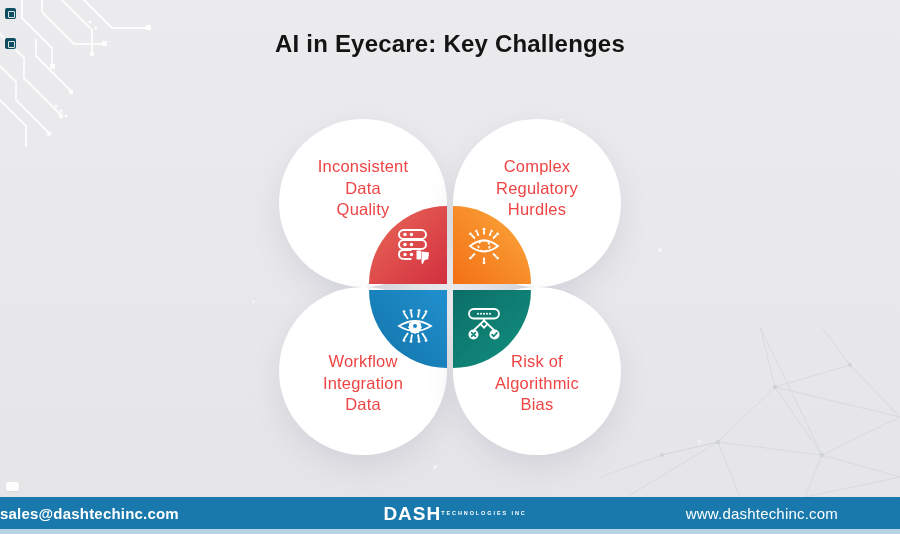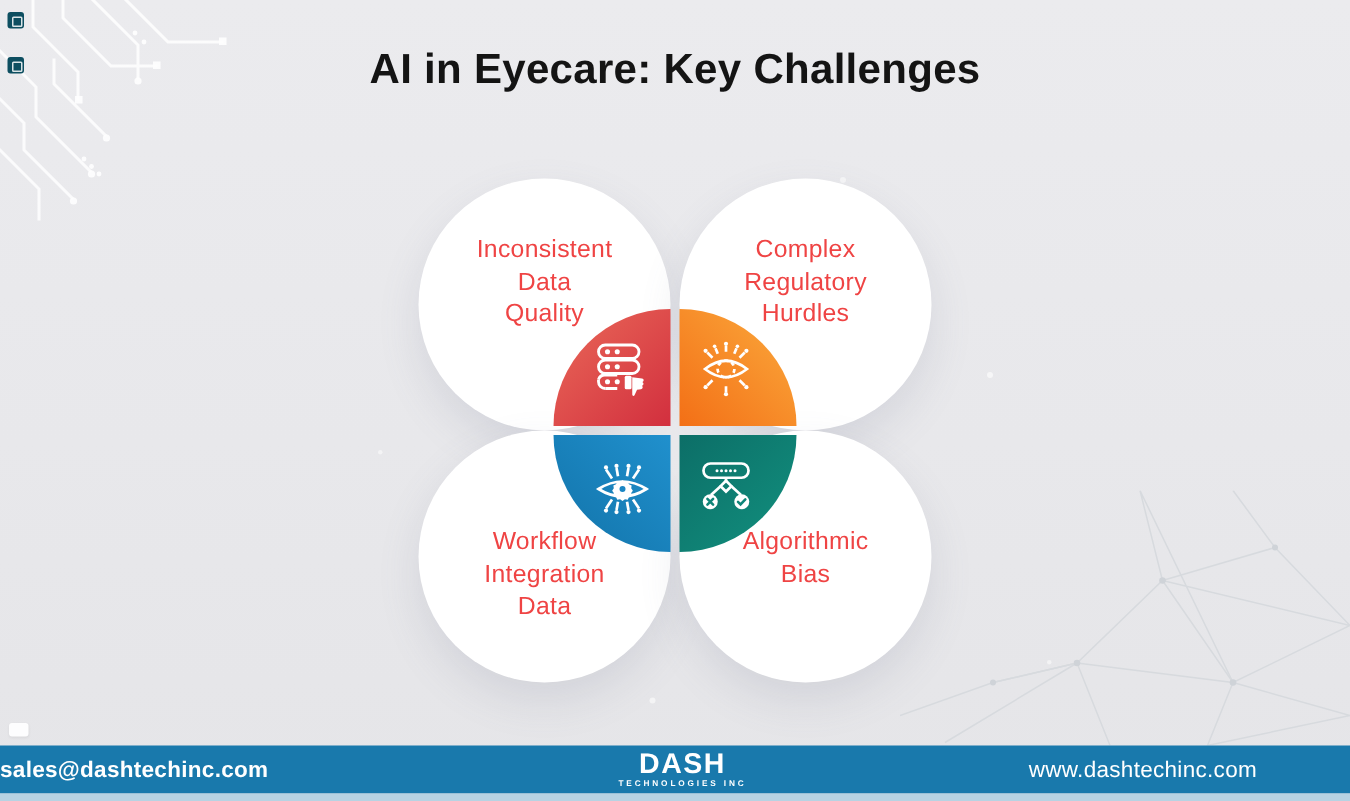--- a/index.html
+++ b/index.html
@@ -12,21 +12,21 @@
   .circuit-tl{position:absolute;left:0;top:0;pointer-events:none;}
   .poly-br{position:absolute;right:0;bottom:37px;pointer-events:none;}
   .sparkle{position:absolute;border-radius:50%;background:#ffffff;pointer-events:none;}
   .chip-sq{position:absolute;width:11px;height:11px;border-radius:2px;background:#0d4e60;}
   .chip-sq::after{content:"";position:absolute;left:3px;top:3px;width:5px;height:5px;border:1px solid rgba(255,255,255,.85);border-radius:1px;}
   .chip-white{position:absolute;left:6px;bottom:43px;width:13px;height:9px;background:#fdfdfe;border-radius:2px;box-shadow:0 1px 2px rgba(0,0,0,.06);}
 
   
   .title{
     position:absolute;left:0;top:30px;width:100%;text-align:center;
-    font-size:28px;font-weight:700;color:#141414;letter-spacing:.2px;
+    font-size:24px;font-weight:700;color:#141414;letter-spacing:.2px;
   }
 
   
   .circle{
     position:absolute;width:168px;height:168px;border-radius:50%;
     background:#ffffff;box-shadow:0 12px 28px rgba(110,120,140,.16);
   }
   .c-tl{left:279px;top:119px;}
   .c-tr{left:453px;top:119px;}
   .c-bl{left:279px;top:287px;}
@@ -51,21 +51,21 @@
   .q-teal .q-icon{left:11px;top:16px;}
 
   
   .footer{
     position:absolute;left:0;top:497px;width:100%;height:32px;background:#1979ac;
     display:grid;grid-template-columns:1fr auto 1fr;align-items:center;color:#ffffff;
   }
   .footer-edge{position:absolute;left:0;top:529px;width:100%;height:5px;background:#b7d3e3;}
   .footer-email{justify-self:start;font-size:15px;font-weight:700;letter-spacing:.2px;}
   .footer-site{justify-self:end;padding-right:62px;font-size:15px;font-weight:500;letter-spacing:.2px;margin-left:12px;}
-  .logo{display:flex;flex-direction:column;align-items:center;line-height:1;transform:translateX(5px);}
+  .logo{display:flex;flex-direction:row;align-items:center;line-height:1;transform:translateX(5px);}
   .logo-name{font-size:19px;font-weight:700;letter-spacing:1px;}
   .logo-sub{font-size:5.5px;font-weight:700;letter-spacing:1.9px;margin-top:2px;}
 </style>
 </head>
 <body>
 
 <div class="canvas">
 
   <svg class="circuit-tl" width="170" height="150" viewBox="0 0 170 150">
     <g stroke="#ffffff" stroke-width="2" fill="none" opacity="0.85" stroke-linecap="square">
@@ -145,20 +145,21 @@
   <div class="circle c-bl">
     <div class="circle-label lbl-bottom">
       <div>Workflow</div>
       <div>Integration</div>
       <div>Data</div>
     </div>
   </div>
 
   <div class="circle c-br">
     <div class="circle-label lbl-bottom">
+      <div>Risk of</div>
       <div>Algorithmic</div>
       <div>Bias</div>
     </div>
   </div>
 
   <div class="quarter q-red">
     <svg class="q-icon" viewBox="0 0 40 40">
       <g stroke="#ffffff" stroke-width="1.9" fill="none">
         <rect x="4" y="4" width="27" height="9" rx="4.5"></rect>
         <rect x="4" y="14" width="27" height="9" rx="4.5"></rect>

